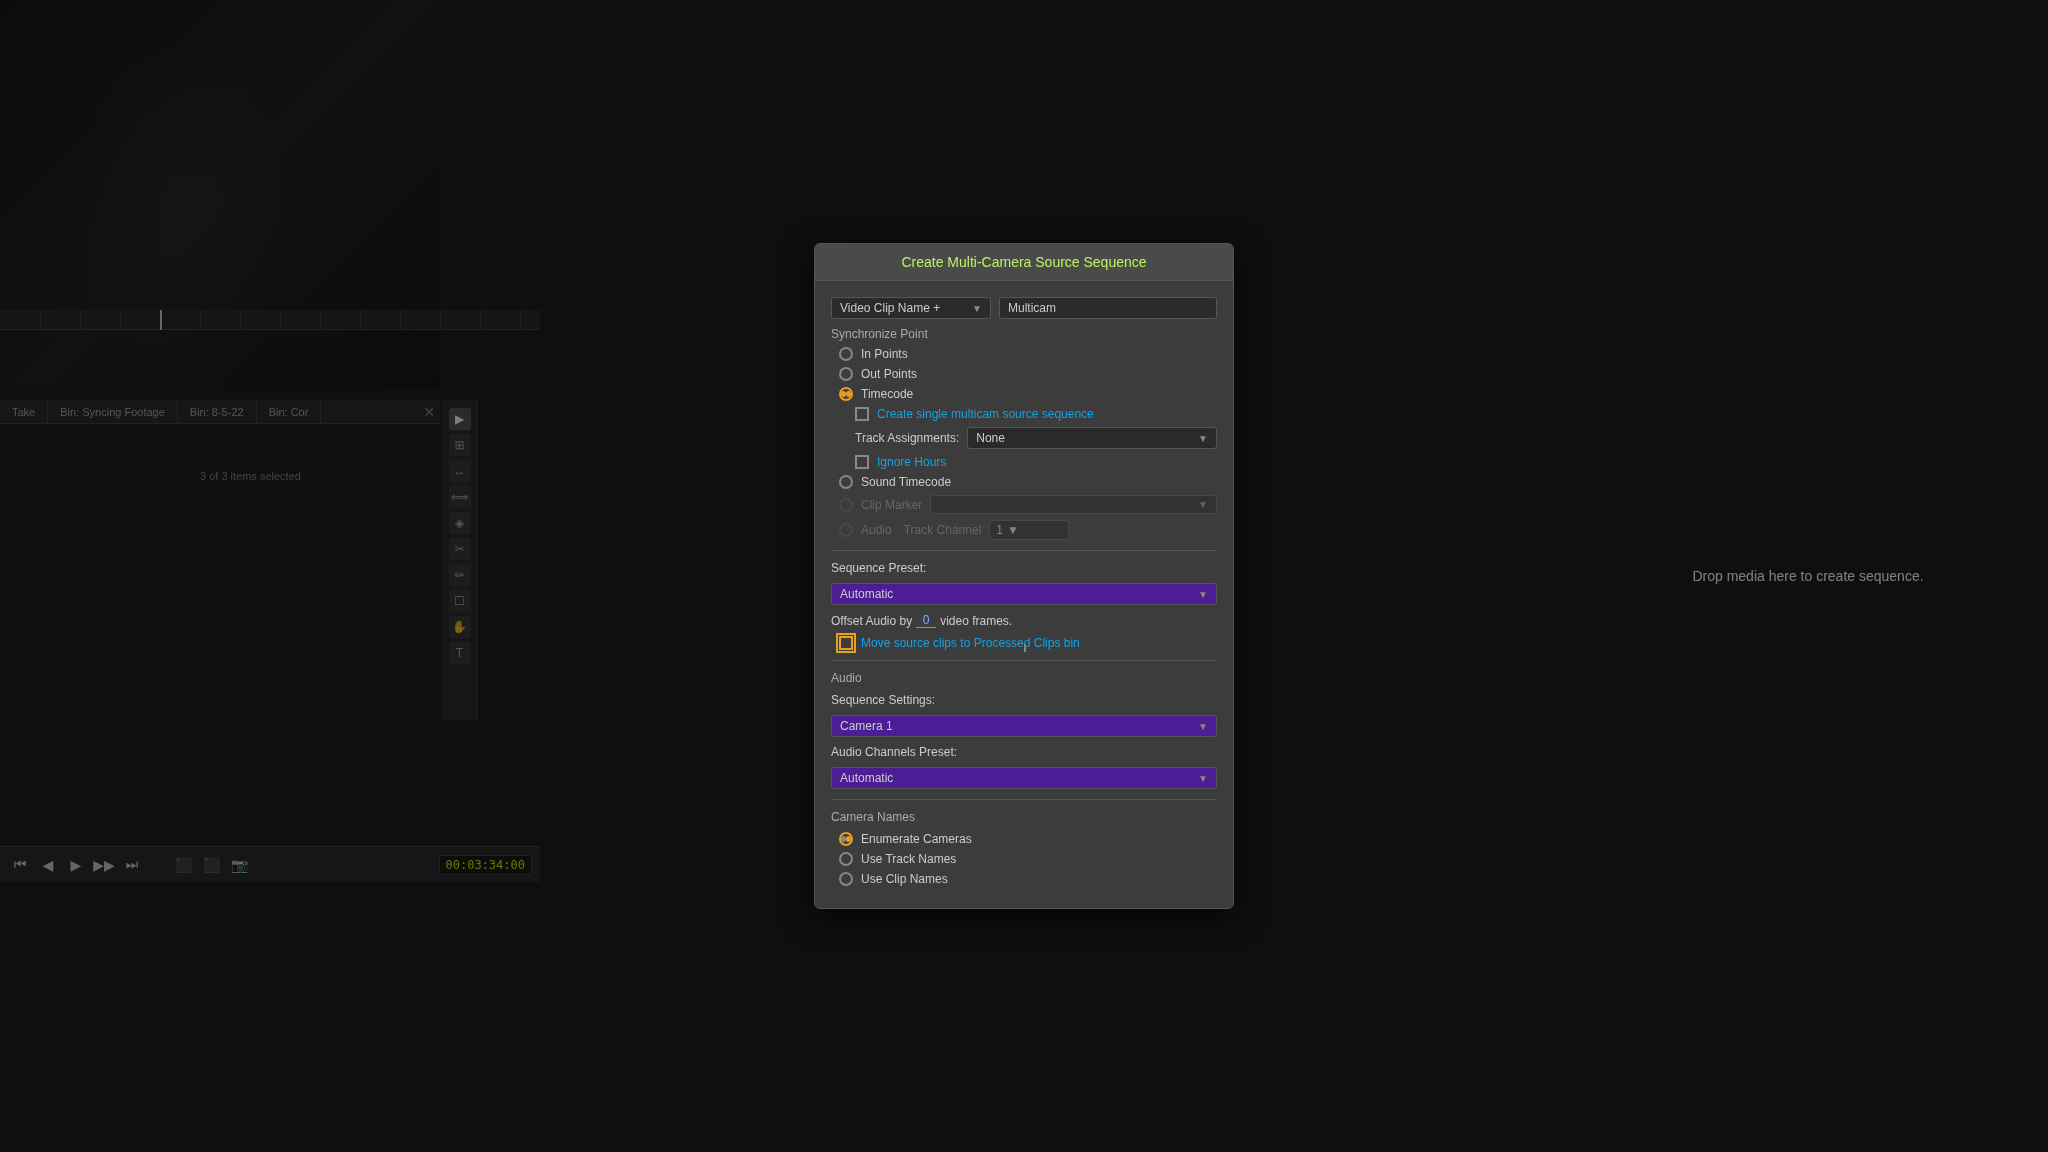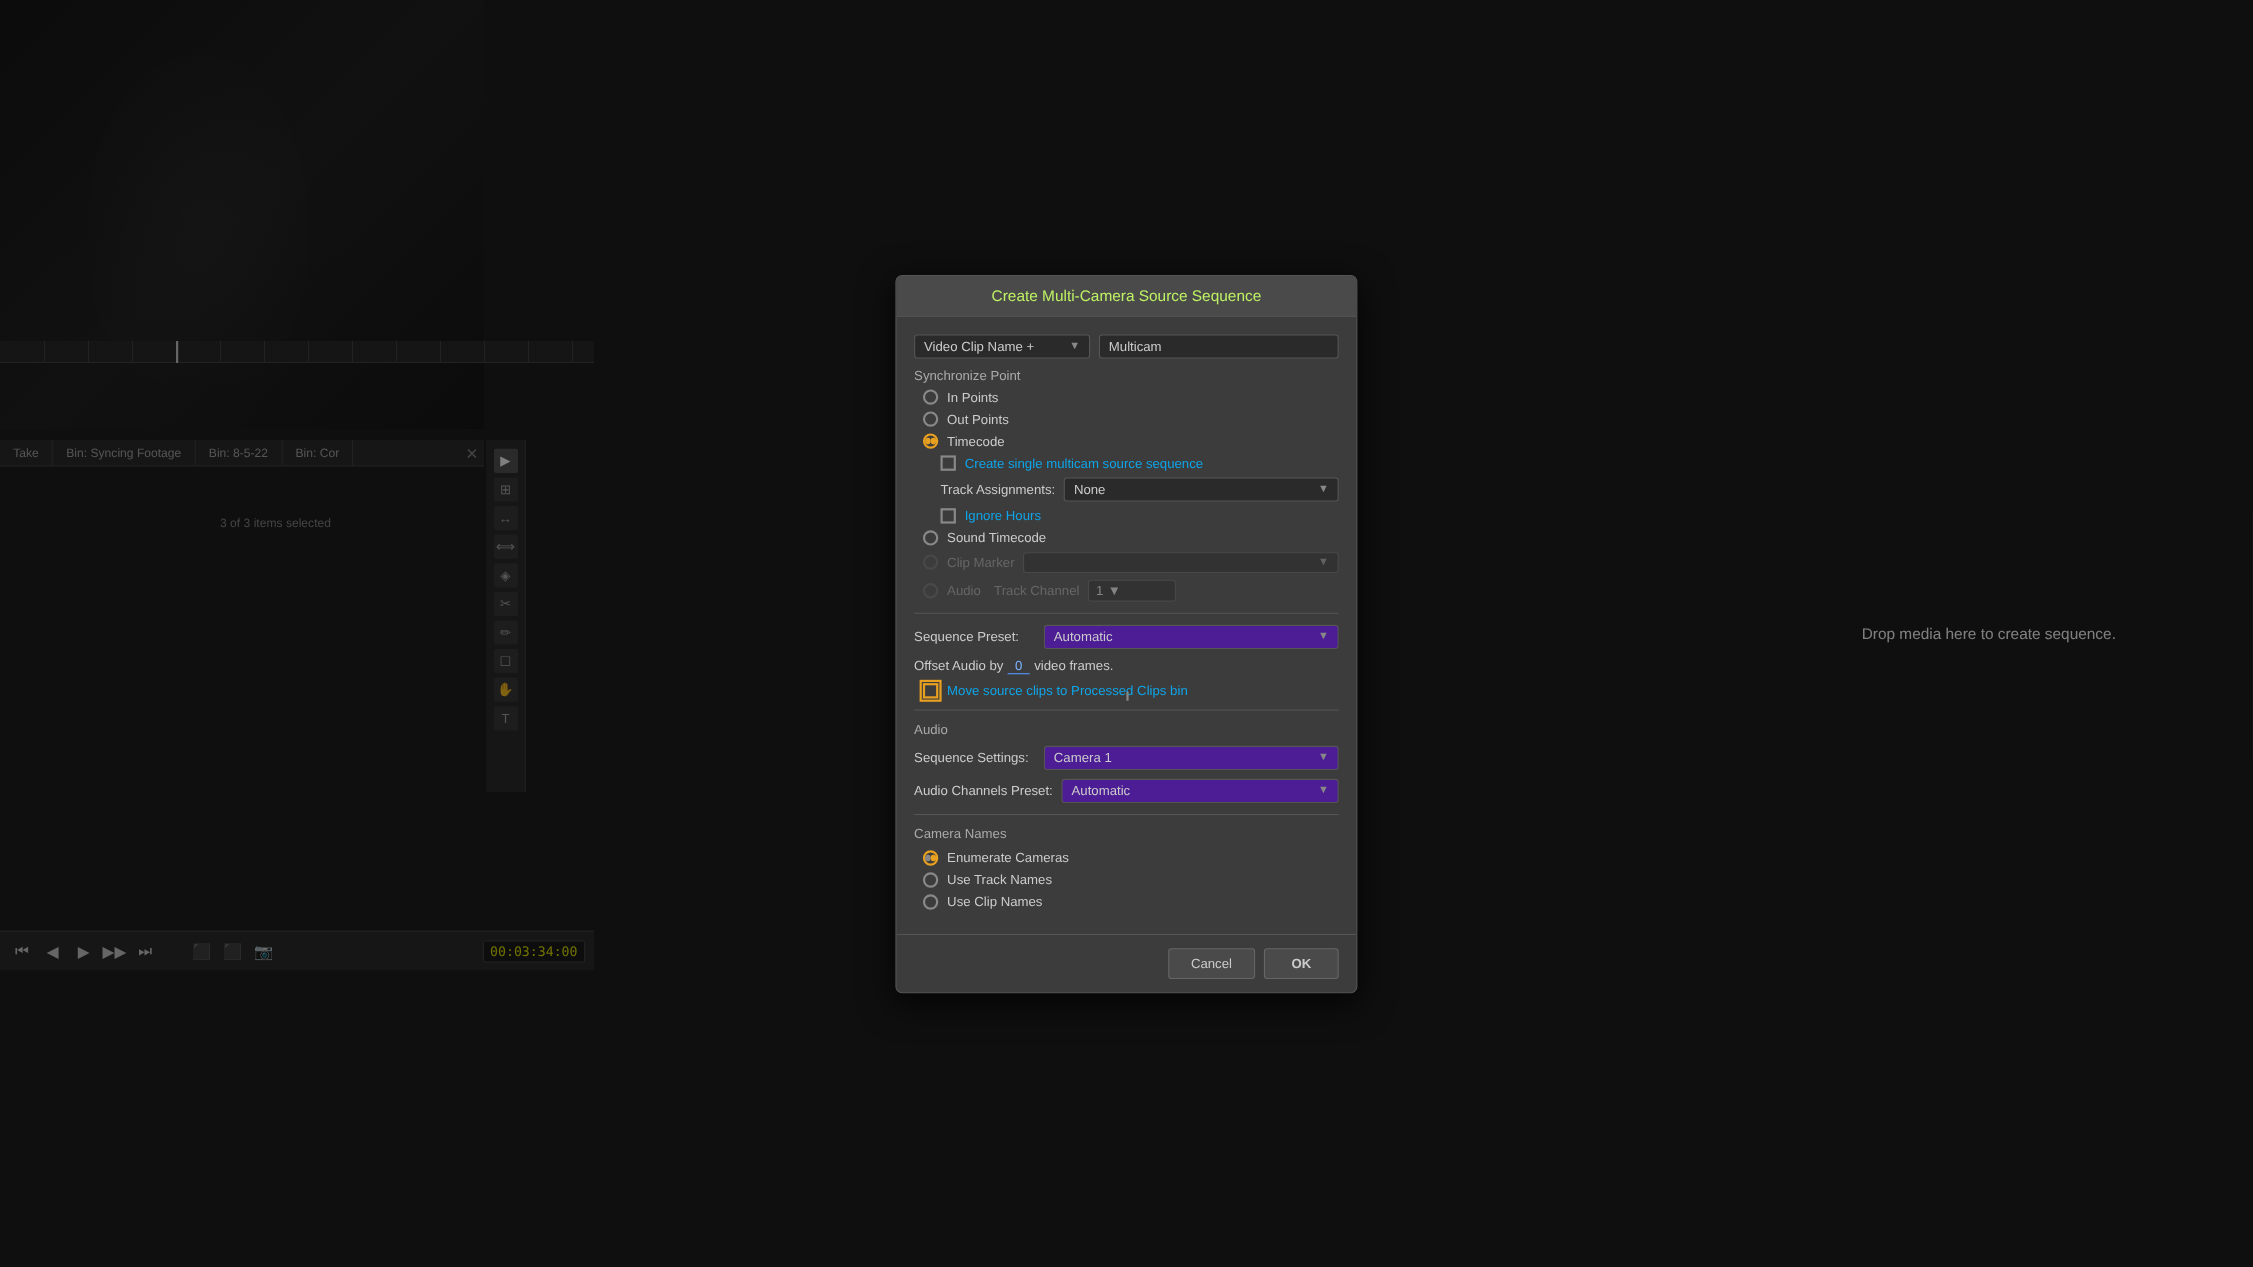--- a/index.html
+++ b/index.html
@@ -373,23 +373,23 @@
 
     .cursor-indicator {
       position: absolute;
       bottom: -2px; left: 50%;
       width: 2px; height: 8px;
       background: #888;
     }
 
     .preset-row {
       display: flex;
-      align-items: center;
       gap: 8px;
       margin-bottom: 8px;
+      flex-direction: column;
     }
 
     .preset-label {
       font-size: 12px;
       color: #ccc;
       min-width: 110px;
     }
 
     .offset-row {
       display: flex;
@@ -605,19 +605,15 @@
         <span class="radio-label">Use Track Names</span>
       </div>
 
       <div class="radio-row">
         <div class="radio-btn"></div>
         <span class="radio-label">Use Clip Names</span>
       </div>
 
     </div>
 
-    <div class="modal-footer">
-      <button class="btn-cancel">Cancel</button>
-      <button class="btn-ok">OK</button>
-    </div>
 
   </div>
 </div>
 
 </body></html>

